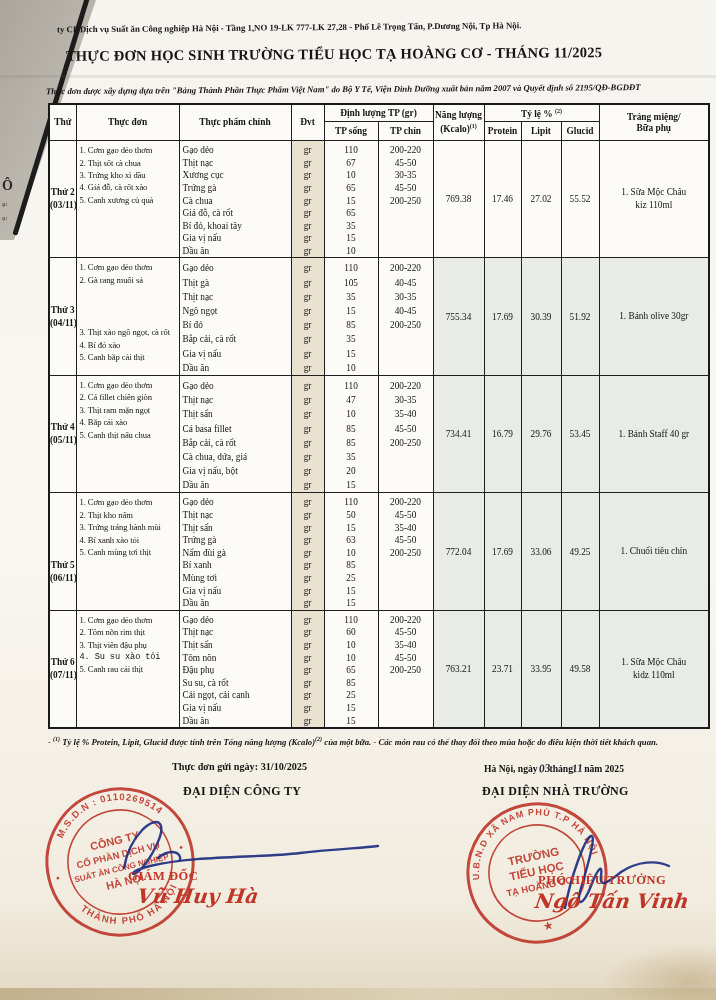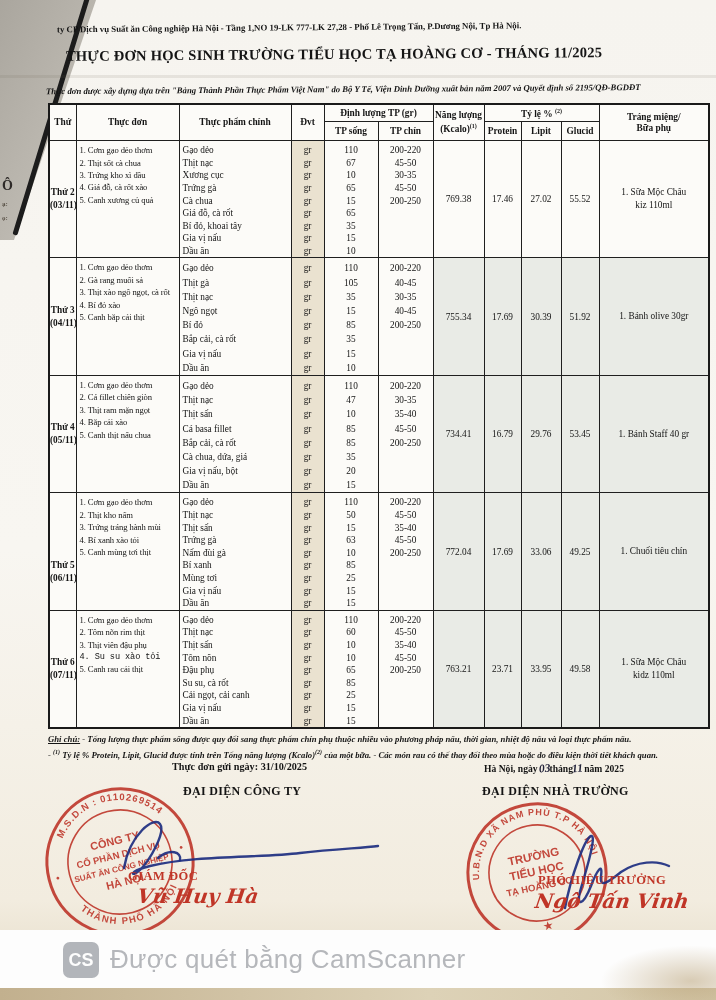--- a/index.html
+++ b/index.html
@@ -200,21 +200,21 @@
           </td>
         </tr>
         <tr class="day-row">
           <td class="c-day">
             <div class="line" style="height: 13px; line-height: 13px;">Thứ 3</div>
             <div class="line" style="height: 13px; line-height: 13px;">(04/11)</div>
           </td>
           <td class="c-menu">
             <div class="line" style="height: 12.4px; line-height: 12.4px;">1. Cơm gạo dẻo thơm</div>
             <div class="line" style="height: 12.4px; line-height: 12.4px;">2. Gà rang muối sả</div>
-            <div class="line" style="height: 12.4px; line-height: 12.4px;">3. Thịt xào ngô ngọt, cà rốt</div>
+            <div class="line" style="height: 12.4px; line-height: 12.4px; margin-top: 40px;">3. Thịt xào ngô ngọt, cà rốt</div>
             <div class="line" style="height: 12.4px; line-height: 12.4px;">4. Bí đỏ xào</div>
             <div class="line" style="height: 12.4px; line-height: 12.4px;">5. Canh bắp cải thịt</div>
           </td>
           <td class="c-food">
             <div class="line" style="height: 14.2px; line-height: 14.2px;">Gạo dẻo</div>
             <div class="line" style="height: 14.2px; line-height: 14.2px;">Thịt gà</div>
             <div class="line" style="height: 14.2px; line-height: 14.2px;">Thịt nạc</div>
             <div class="line" style="height: 14.2px; line-height: 14.2px;">Ngô ngọt</div>
             <div class="line" style="height: 14.2px; line-height: 14.2px;">Bí đỏ</div>
             <div class="line" style="height: 14.2px; line-height: 14.2px;">Bắp cải, cà rốt</div>
@@ -445,24 +445,20 @@
           <td class="c-num shade">49.58</td>
           <td class="c-dessert shade">
             <div class="line" style="height: 13px; line-height: 13px;">1. Sữa Mộc Châu</div>
             <div class="line" style="height: 13px; line-height: 13px;">kidz 110ml</div>
           </td>
         </tr>
       </tbody>
   </table>
 
   <div class="notes">
-    <div>
-      <span class="lbl">Ghi chú:</span>
-      <span>- Tổng lượng thực phẩm sống được quy đổi sang thực phẩm chín phụ thuộc nhiều vào phương pháp nấu, thời gian, nhiệt độ nấu và loại thực phẩm nấu.</span>
-    </div>
     <div>
       <span>-</span>
       <sup>(1)</sup>
       <span>Tỷ lệ % Protein, Lipit, Glucid được tính trên Tổng năng lượng (Kcalo)</span><sup>(2)</sup>
       <span>của một bữa. - Các món rau có thể thay đổi theo mùa hoặc do điều kiện thời tiết khách quan.</span>
     </div>
   </div>
 
   <div class="sent-line">Thực đơn gửi ngày: 31/10/2025</div>
 
@@ -515,21 +511,17 @@
   </svg>
   <svg class="sig" style="left:535px;top:828px;" width="140" height="85" viewBox="0 0 140 85">
     <path d="M30,80 C36,48 50,10 56,8 C62,6 52,40 46,60 C40,80 48,78 56,58 C62,42 68,34 66,48 C64,62 76,52 86,44 C102,33 122,32 134,38"></path>
   </svg>
 
   <div class="sig-title sig-title-left">GIÁM ĐỐC</div>
   <div class="sig-name sig-name-left">Vũ Huy Hà</div>
   <div class="sig-title sig-title-right">PHÓ HIỆU TRƯỞNG</div>
   <div class="sig-name sig-name-right">Ngô Tấn Vinh</div>
 
-  <div class="scan-bar">
-    <div class="cs-badge">CS</div>
-    <div class="scan-text">Được quét bằng CamScanner</div>
-  </div>
 
   <div class="bottom-strip"></div>
   <div class="corner-blob"></div>
 
 </div>
 
 </body></html>

